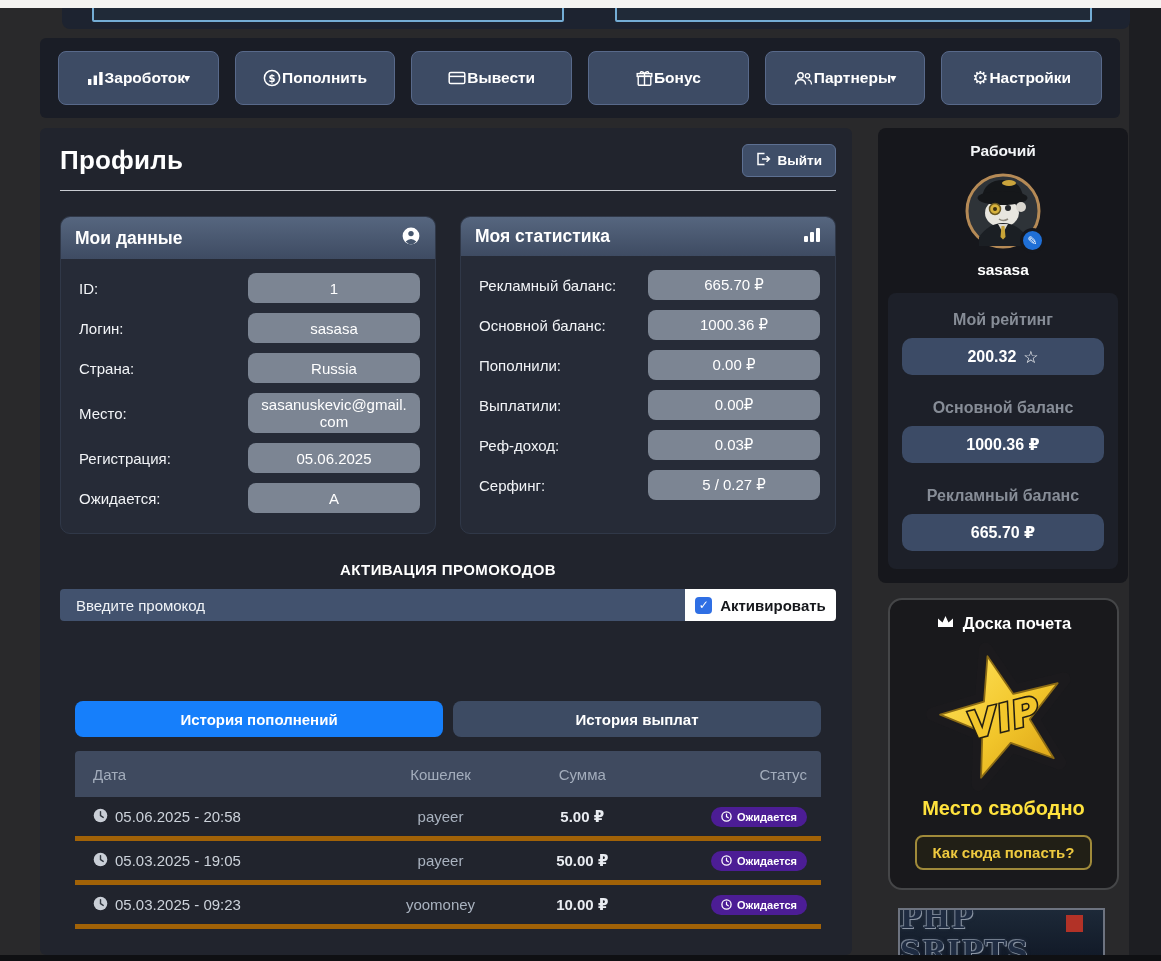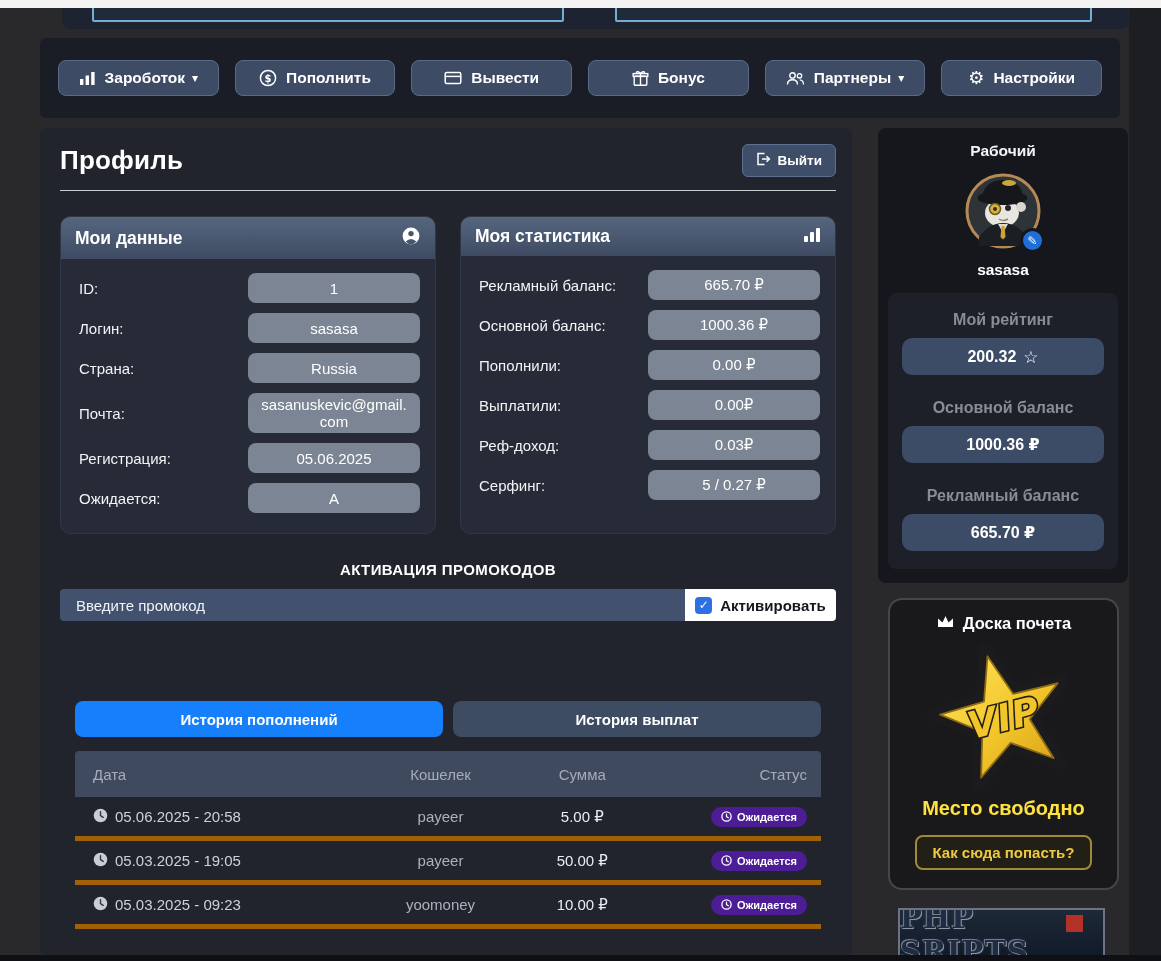--- a/index.html
+++ b/index.html
@@ -23,23 +23,23 @@
   .top-cut-input.one { left:30px; width:472px; }
   .top-cut-input.two { left:553px; width:477px; }
 
   
   .navbar {
     position:absolute; left:40px; top:38px; width:1080px; height:80px;
     background:#1a1d26; border-radius:6px; display:flex; align-items:center;
     gap:16px; padding:0 18px;
   }
   .nav-btn {
-    flex:1; height:36px; background:#3d4b64; border:1px solid #58698a;
+    flex:1; height:54px; background:#3d4b64; border:1px solid #58698a;
     border-radius:8px; color:#fff; font-size:15.5px; font-weight:600;
-    display:flex; align-items:center; justify-content:center; gap:9px;
+    display:flex; align-items:center; justify-content:center; gap:1px;
     cursor:pointer; font-family:inherit;
   }
   .nav-btn svg { display:block; }
   .caret { font-size:12px; line-height:1; margin-left:-2px; }
   .gear-glyph { font-size:18px; line-height:1; font-family:"DejaVu Sans",sans-serif; }
 
   
   .main-panel {
     position:absolute; left:40px; top:128px; width:812px; height:827px;
     background:#21242d; border-radius:6px; padding:16px 16px 0 20px; overflow:hidden;
@@ -106,21 +106,21 @@
   }
   .thead .c1 { padding-left:18px; }
   .trow {
     height:44px; display:grid; grid-template-columns:40% 18% 20% 22%; align-items:center;
     border-bottom:5px solid #a16207; font-size:15px;
   }
   .c2,.c3 { text-align:center; }
   .c4 { text-align:right; padding-right:14px; }
   .cell-date { padding-left:18px; color:#ccd2da; display:flex; align-items:center; gap:7px; }
   .cell-wallet { color:#a9b2bf; }
-  .cell-amount { color:#e9ecf1; font-weight:400; }
+  .cell-amount { color:#e9ecf1; font-weight:700; }
   .status-badge {
     display:inline-flex; align-items:center; gap:5px; background:#4c1d95;
     border-radius:13px; padding:4px 10px; color:#fff; font-size:11px; font-weight:700;
   }
 
   
   .sidebar {
     position:absolute; left:878px; top:128px; width:250px;
   }
   .user-panel { background:#16171c; border-radius:8px; padding:14px 10px 14px 10px; text-align:center; }
@@ -279,21 +279,21 @@
           </div>
         <div class="crow">
             <span class="crow-label">Логин:</span>
             <span class="pill">sasasa</span>
           </div>
         <div class="crow">
             <span class="crow-label">Страна:</span>
             <span class="pill">Russia</span>
           </div>
         <div class="crow">
-            <span class="crow-label">Почта:</span>
+            <span class="crow-label">Место:</span>
             <span class="pill">sasanuskevic@gmail.com</span>
           </div>
         <div class="crow">
             <span class="crow-label">Регистрация:</span>
             <span class="pill">05.06.2025</span>
           </div>
         <div class="crow">
             <span class="crow-label">Ожидается:</span>
             <span class="pill">A</span>
           </div>

